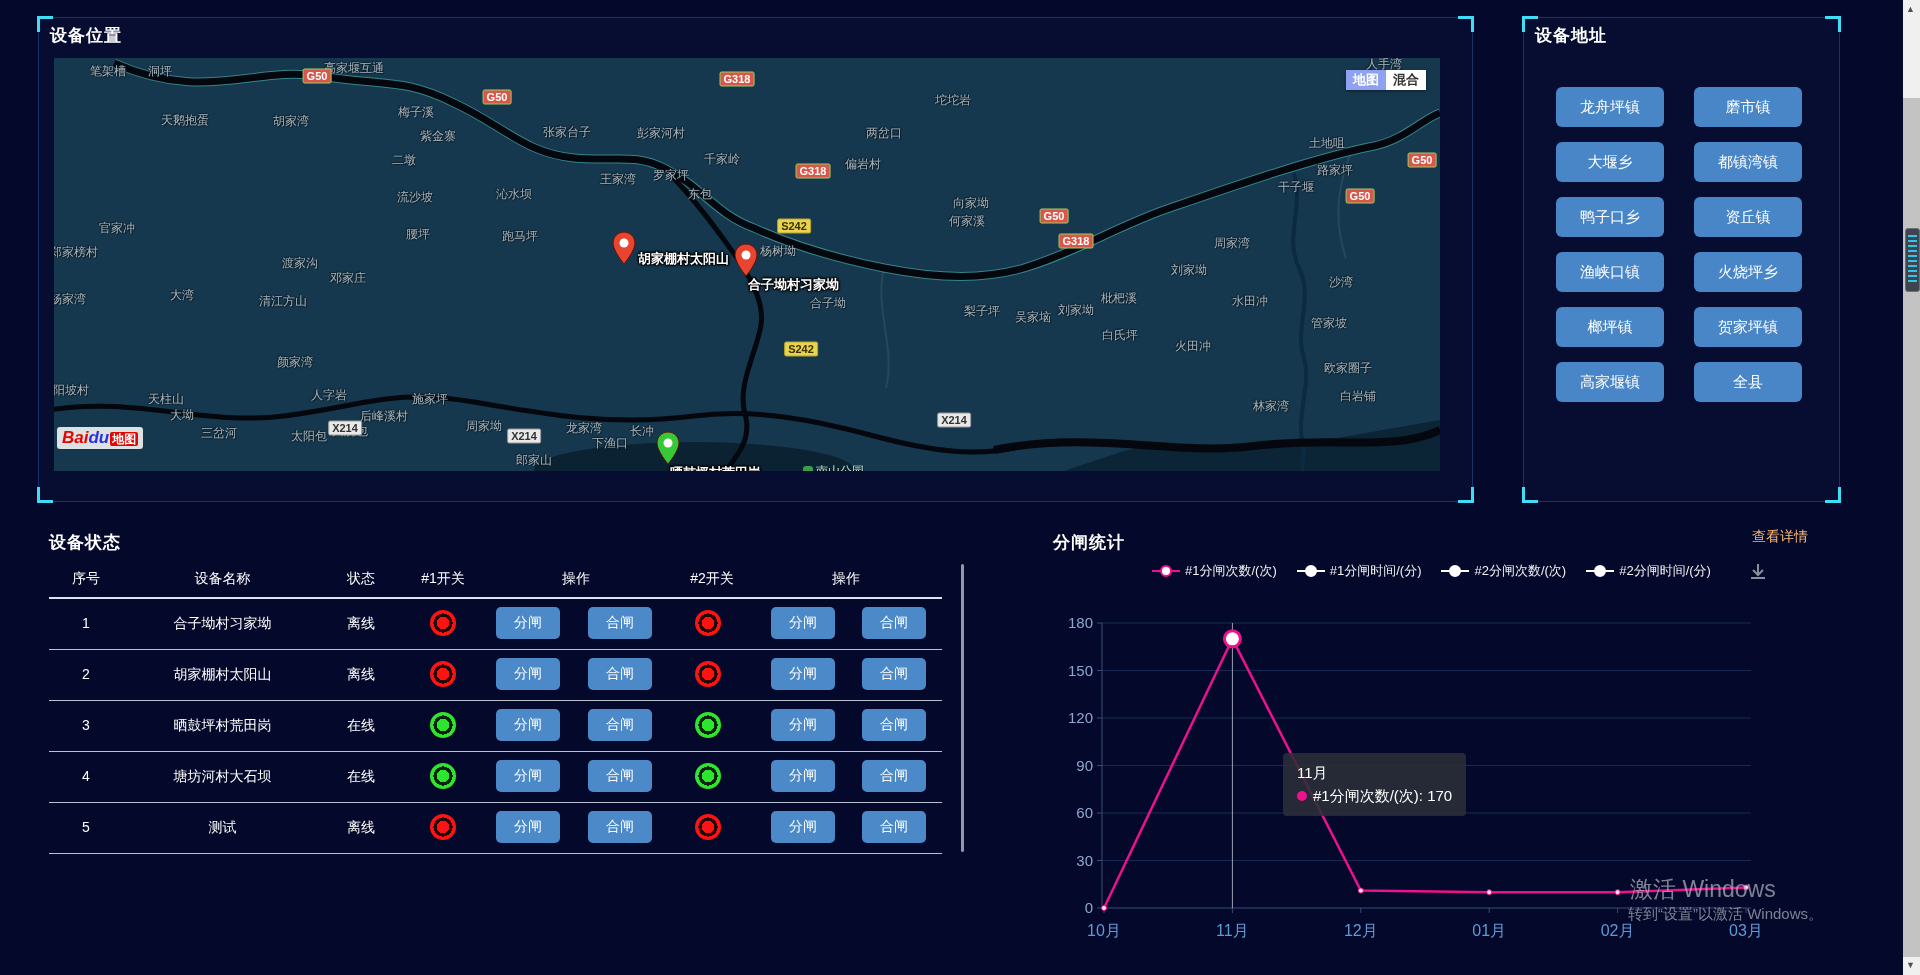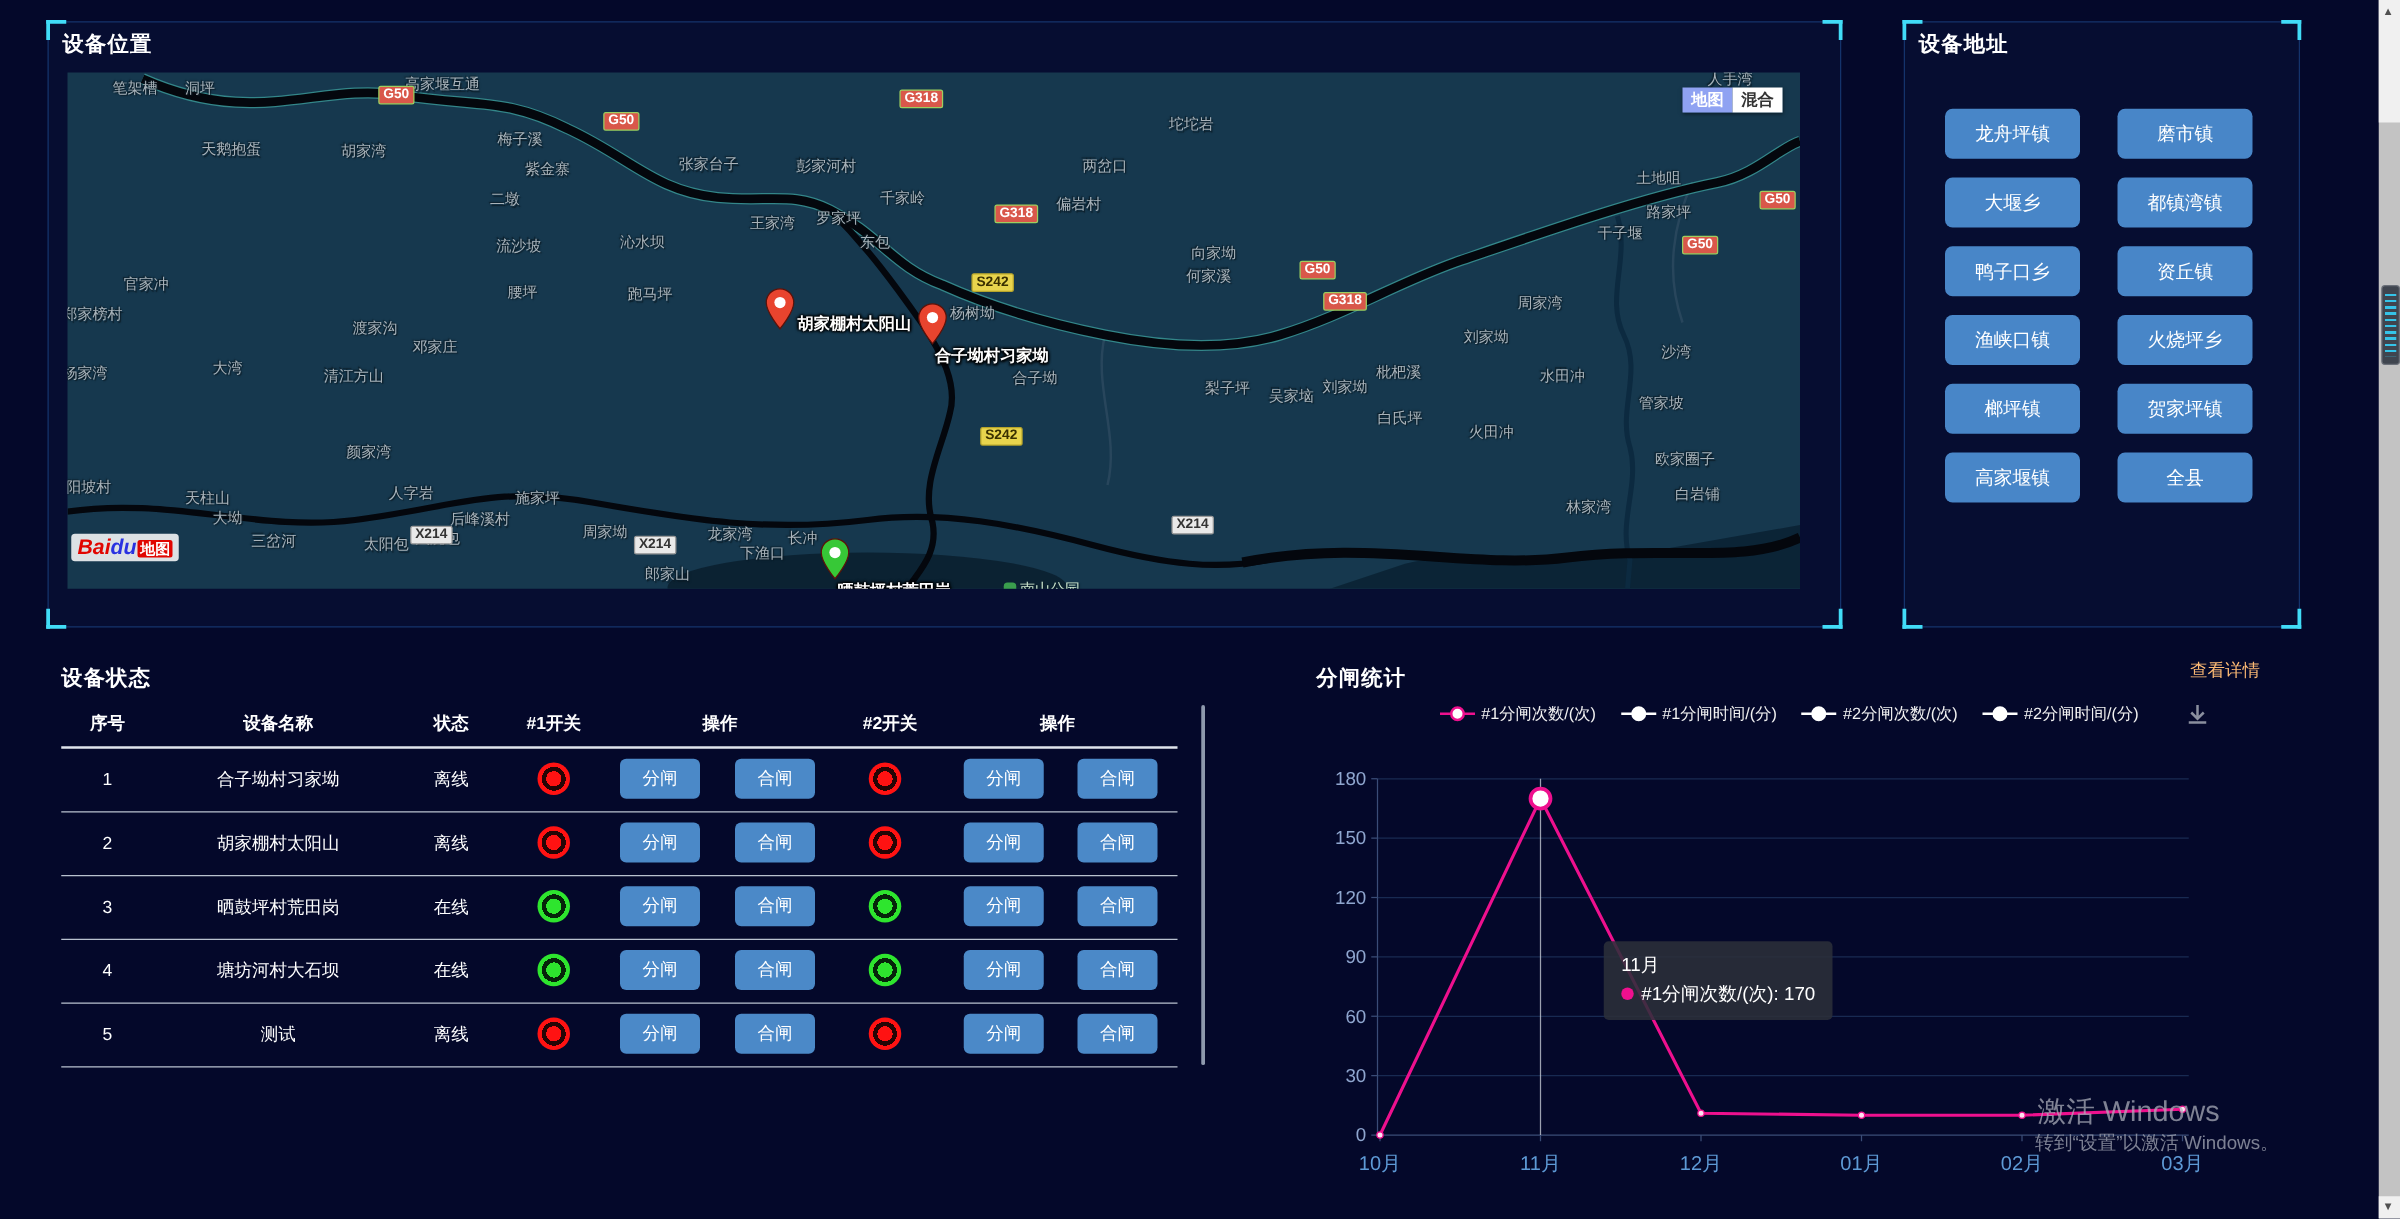--- a/index.html
+++ b/index.html
@@ -34,21 +34,21 @@
   #baidu-logo{position:absolute;left:3px;bottom:22px;font-size:17px;font-style:italic;font-weight:700;color:#e10601;background:rgba(255,255,255,.85);padding:1px 5px;border-radius:3px;}
   #baidu-logo .du{color:#2932e1;}
   #baidu-logo .mp{font-style:normal;background:#e10601;color:#fff;font-size:12px;padding:0 2px;border-radius:2px;margin-left:1px;}
   #map-copyright{position:absolute;left:0;bottom:6px;background:rgba(205,210,218,.78);color:#222;font-size:12px;padding:1px 5px;white-space:nowrap;}
 
   
   .addr-btn{position:absolute;width:108px;height:40px;background:#4886c8;border:none;border-radius:6px;color:#fff;font-size:15px;font-family:inherit;cursor:pointer;}
 
   
   #status-table{position:absolute;left:49px;top:560px;width:918px;height:300px;}
-  .th{position:absolute;color:#fff;font-size:14px;font-weight:700;text-align:center;top:10px;}
+  .th{position:absolute;color:#fff;font-size:14px;font-weight:400;text-align:center;top:10px;}
   #head-line{position:absolute;left:0;top:37px;width:893px;height:0;border-top:2px solid #dfe4ec;}
   .t-row{position:absolute;left:0;width:893px;height:51px;border-bottom:1px solid #b9c1cf;}
   .td{position:absolute;color:#fff;font-size:14px;text-align:center;top:17px;}
   .c-no{left:0;width:74px;}
   .c-name{left:81px;width:185px;}
   .c-status{left:281px;width:62px;}
   .c-sw1{left:369px;width:50px;}
   .c-op-h1{left:497px;width:60px;}
   .c-sw2{left:634px;width:58px;}
   .c-op-h2{left:767px;width:60px;}

